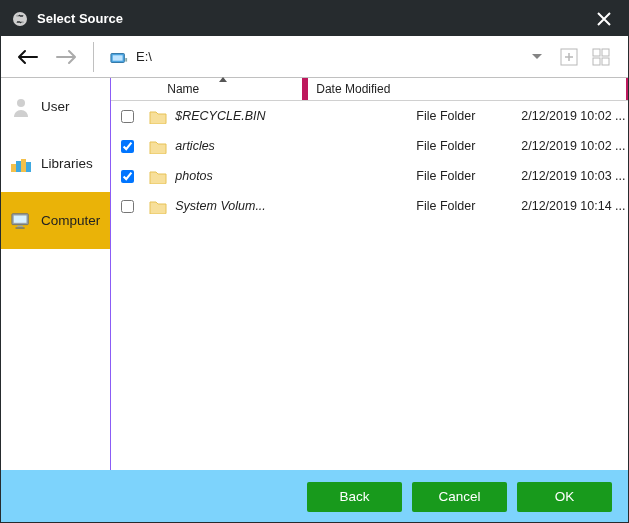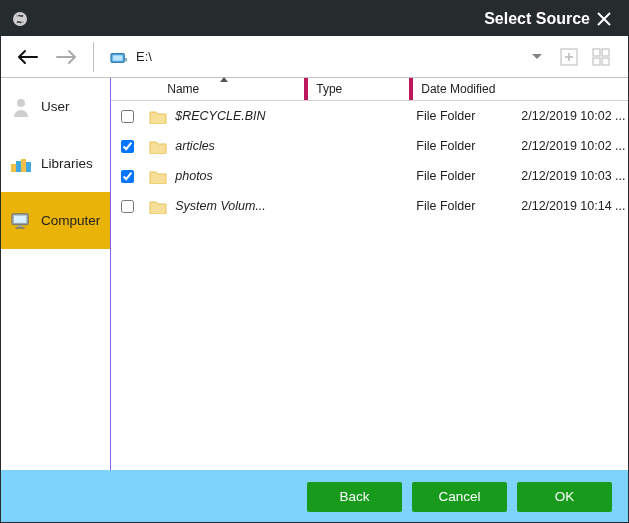--- a/index.html
+++ b/index.html
@@ -1,20 +1,20 @@
 <!DOCTYPE html>
 <html><head>
 <meta charset="utf-8">
 <style>
 * { margin: 0; padding: 0; box-sizing: border-box; font-family: "Segoe UI", Arial, sans-serif; }
 body { background: #fff; width: 629px; height: 523px; overflow: hidden; border: 1px solid #262b2e; }
 
 .titlebar { background: #262b2e; color: #fff; height: 35px; display: flex; align-items: center; padding: 0 10px; }
 .titlebar .logo { width: 18px; height: 18px; display: flex; align-items: center; justify-content: center; }
-.titlebar .title { font-size: 16px; margin-left: 8px; flex: 1; font-weight: 600; text-align: right; }
+.titlebar .title { font-size: 13px; margin-left: 8px; flex: 1; font-weight: 600; }
 .titlebar .close { width: 28px; height: 28px; display: flex; align-items: center; justify-content: center; cursor: pointer; }
 
 .toolbar { background: #fff; height: 42px; border-bottom: 1px solid #c0c0c0; display: flex; align-items: center; padding: 0 10px; gap: 4px; }
 .toolbar .nav-btn { width: 34px; height: 30px; display: flex; align-items: center; justify-content: center; background: #fff; border: none; cursor: pointer; }
 .toolbar .nav-btn.disabled { opacity: 0.35; cursor: default; }
 .toolbar .divider { width: 1px; height: 30px; background: #c0c0c0; margin: 0 6px; }
 .toolbar .path-box { flex: 1; display: flex; align-items: center; height: 28px; padding: 0 6px; gap: 8px; }
 .toolbar .drive-icon { width: 18px; height: 14px; display: inline-flex; }
 .toolbar .path-text { font-size: 13px; color: #222; }
 .toolbar .right-icons { display: flex; align-items: center; gap: 10px; margin-right: 6px; }
@@ -22,21 +22,21 @@
 
 .body { display: flex; height: 392px; }
 .sidebar { width: 140px; background: #fff; border-right: 1px solid #8b5cf6; display: flex; flex-direction: column; }
 .sidebar-item { height: 57px; display: flex; align-items: center; padding: 0 10px; gap: 10px; cursor: pointer; font-size: 13.5px; color: #222; }
 .sidebar-item.selected { background: #eab308; }
 .sidebar-item .sicon { width: 20px; height: 20px; display: flex; align-items: center; justify-content: center; }
 .sidebar-item .label { font-weight: 400; }
 
 .main { flex: 1; display: flex; flex-direction: column; background: #fff; }
 .headers { display: flex; height: 23px; background: #fff; border-bottom: 1px solid #d0d0d0; font-size: 12px; color: #222; }
-.hcell { display: flex; align-items: center; padding: 0 8px; border-right: 4px solid #be185d; position: relative; }
+.hcell { display: flex; align-items: center; padding: 0 8px; border-right: 6px solid #be185d; position: relative; }
 .hcell:first-child { width: 32px; border-right: none; }
 .hcell.name { width: 165px; padding-left: 24px; }
 .hcell.size { width: 102px; }
 .hcell.type { width: 105px; }
 .hcell.date { flex: 1; }
 .sort-caret { position: absolute; top: -1px; left: 50%; transform: translateX(-50%); font-size: 9px; color: #444; width: 0; height: 0; border-left: 4px solid transparent; border-right: 4px solid transparent; border-bottom: 5px solid #555; }
 
 .rows { flex: 1; overflow: auto; }
 .row { display: flex; align-items: center; height: 30px; font-size: 12.5px; color: #222; }
 .cell { padding: 0 6px; display: flex; align-items: center; gap: 8px; }
@@ -150,23 +150,20 @@
     </div>
   </div>
 
   <div class="main">
     <div class="headers">
       <div class="hcell"></div>
       <div class="hcell name">
         <span>Name</span>
         <span class="sort-caret"></span>
       </div>
-      <div class="hcell type">
-          <span>Type</span>
-        </div>
       <div class="hcell date">
           <span>Date Modified</span>
         </div>
     </div>
 
     <div class="rows">
       <div class="row">
         <div class="cell check">
             <input type="checkbox" style="">
           </div>

